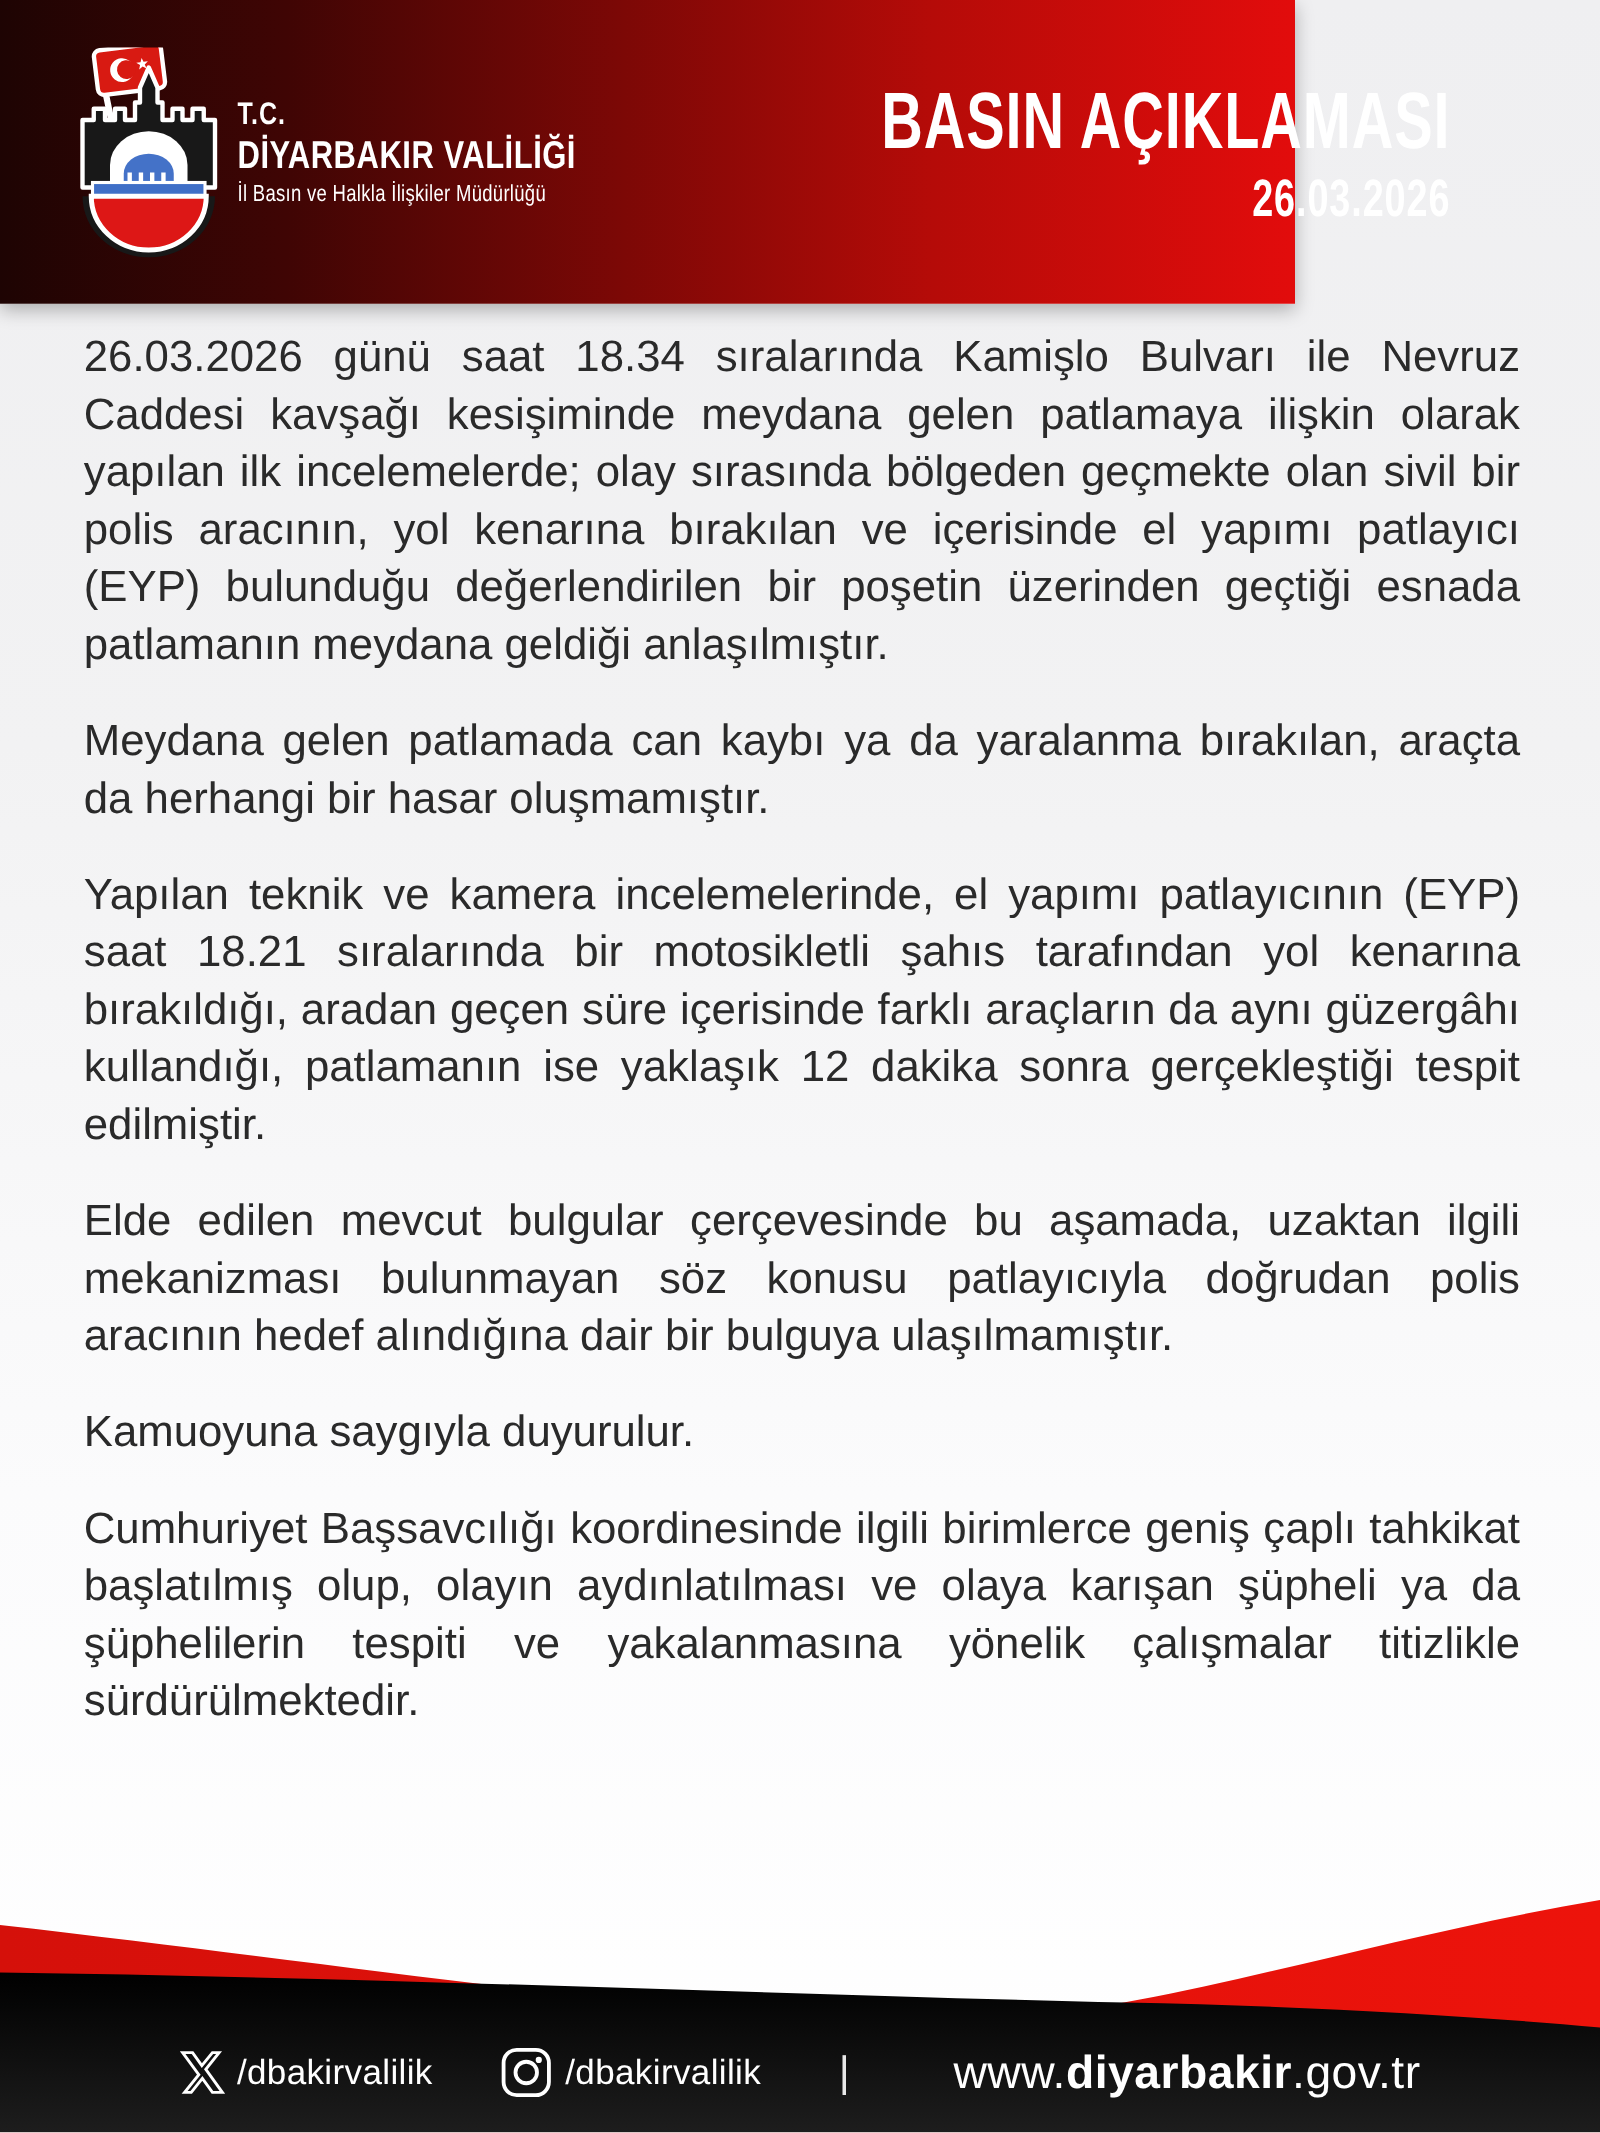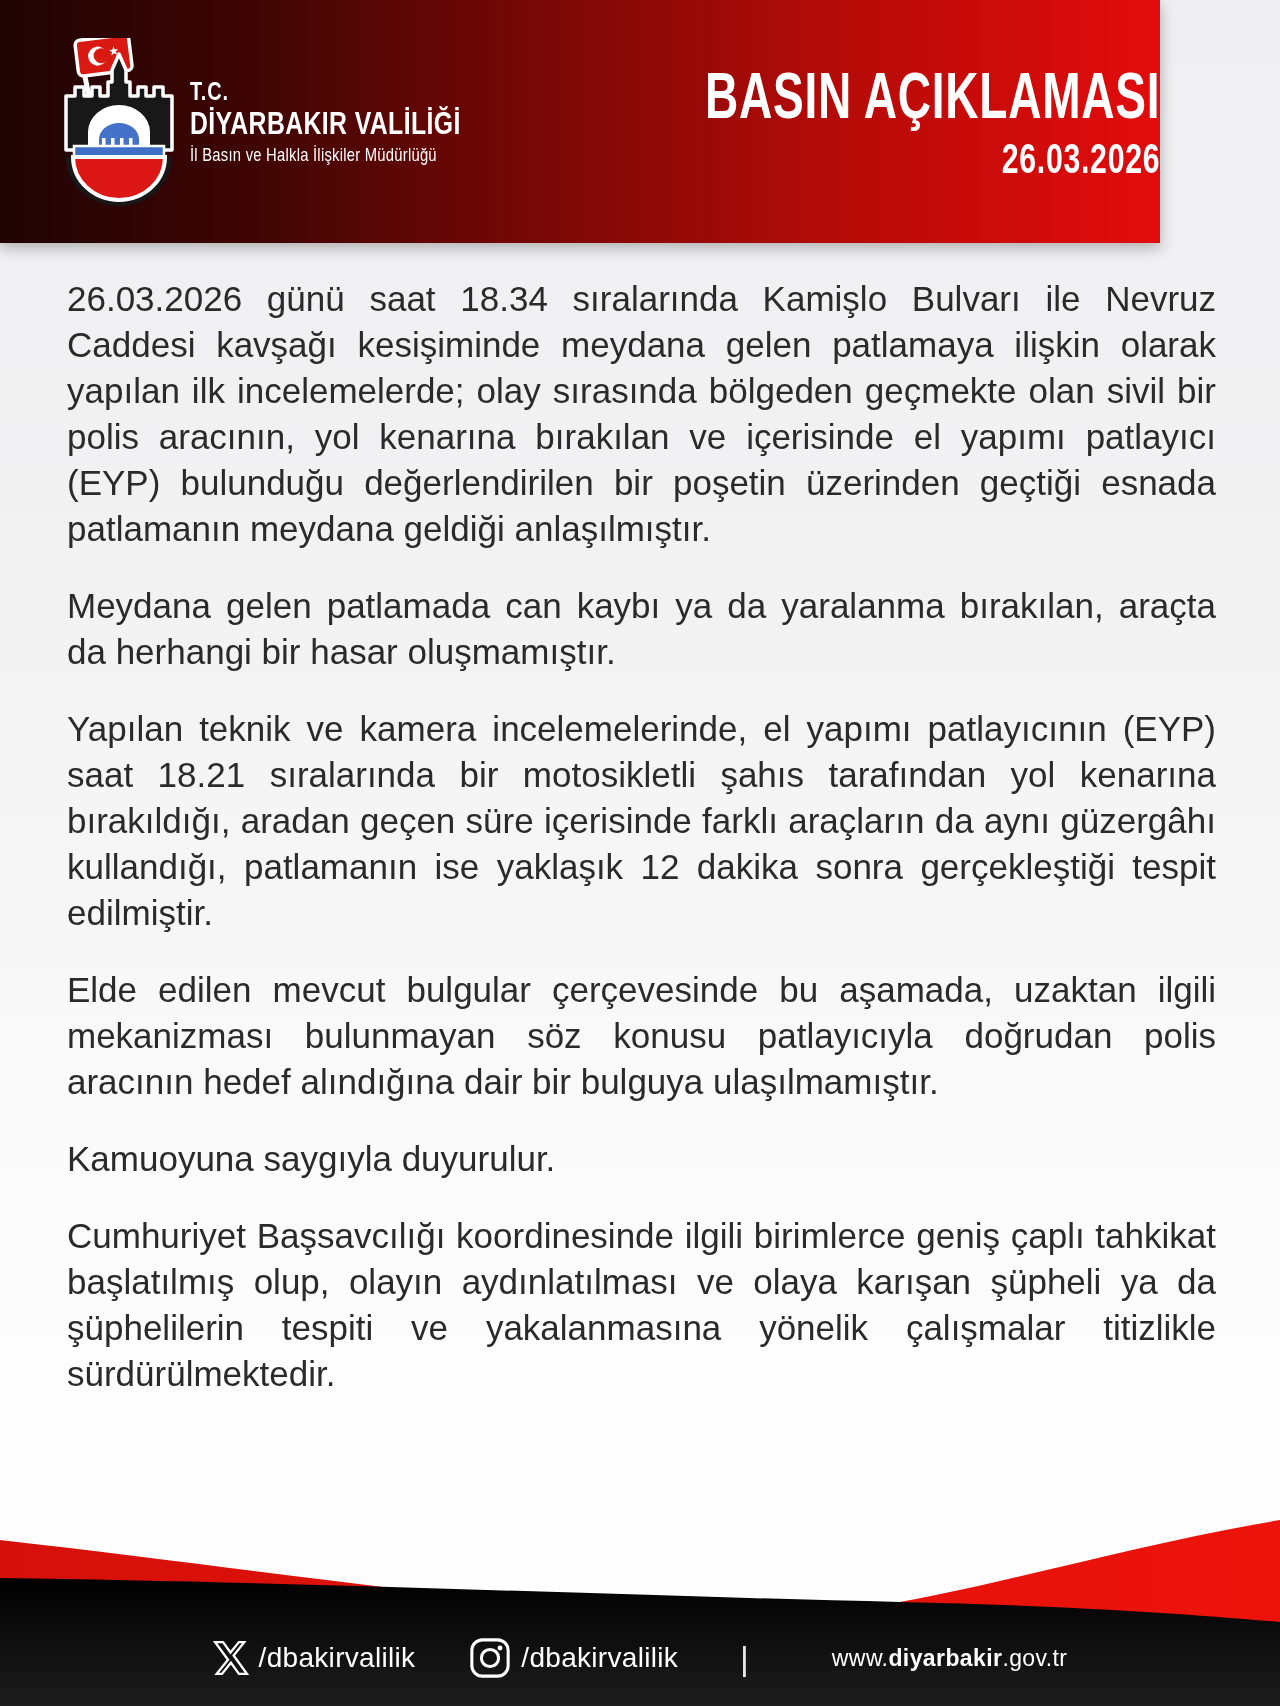--- a/index.html
+++ b/index.html
@@ -6,21 +6,21 @@
   html,body { margin:0; padding:0; }
   body {
     width:1280px; height:1706px;
     position:relative; overflow:hidden;
     font-family:"Liberation Sans", sans-serif;
     background:linear-gradient(180deg,#efeff1 0%,#f2f2f3 35%,#fbfbfc 70%,#ffffff 100%);
   }
 
   
   .header {
-    position:absolute; top:0; left:0; width:1160px; height:243px;
+    position:absolute; top:0; left:0; width:1036px; height:243px;
     background:linear-gradient(90deg,#1e0403 0%,#3f0504 22%,#7c0806 48%,#b50b08 72%,#e20c0c 100%);
     box-shadow:0 5px 14px rgba(0,0,0,.28);
     display:flex; align-items:center;
   }
   .logo-wrap { margin-left:58px; width:122px; height:168px; flex:0 0 auto; }
   .agency-block {
     margin-left:10px; color:#ffffff;
     transform:scaleX(.8); transform-origin:left center;
     line-height:1; white-space:nowrap;
   }
@@ -29,21 +29,21 @@
   .agency-sub    { font-size:18.5px; font-weight:normal; letter-spacing:.3px; }
   .header-right {
     margin-left:auto; margin-right:58px; text-align:right; color:#ffffff;
     transform:scaleX(.72); transform-origin:right center; white-space:nowrap;
   }
   .press-title { font-size:64px; font-weight:bold; line-height:1; letter-spacing:1px; }
   .press-date  { font-size:42px; font-weight:bold; line-height:1; margin-top:10px; letter-spacing:1px; }
 
   
   .doc-body {
-    position:absolute; top:242px; left:0; width:1280px;
+    position:absolute; top:229px; left:0; width:1280px;
     padding:34px 64px 0 67px;
     color:#2a2a2a;
   }
   .doc-body p {
     margin:0 0 31px 0;
     font-size:35px; line-height:46px;
     text-align:justify;
   }
 
   
@@ -53,21 +53,21 @@
   }
   .social-bar {
     position:absolute; left:0; bottom:0; width:1280px; height:96px;
     display:flex; align-items:center; justify-content:center; gap:54px;
     color:#ffffff;
   }
   .social-item { display:flex; align-items:center; gap:10px; cursor:pointer; }
   .social-item svg { display:block; }
   .handle { font-size:28px; letter-spacing:.3px; }
   .sep { font-size:34px; font-weight:300; opacity:.9; margin:0 8px; }
-  .www { font-size:23px; letter-spacing:.4px; cursor:pointer;margin-left:21px; }
+  .www { font-size:37px; letter-spacing:.4px; cursor:pointer;margin-left:21px; }
   .www b { font-weight:bold; }
 </style>
 </head>
 <body>
 
 <div class="header">
   <div class="logo-wrap">
     <svg viewBox="0 0 122 168" width="122" height="168">
 
       <line x1="31" y1="58" x2="21" y2="10" stroke="#ffffff" stroke-width="5" stroke-linecap="round"></line>

